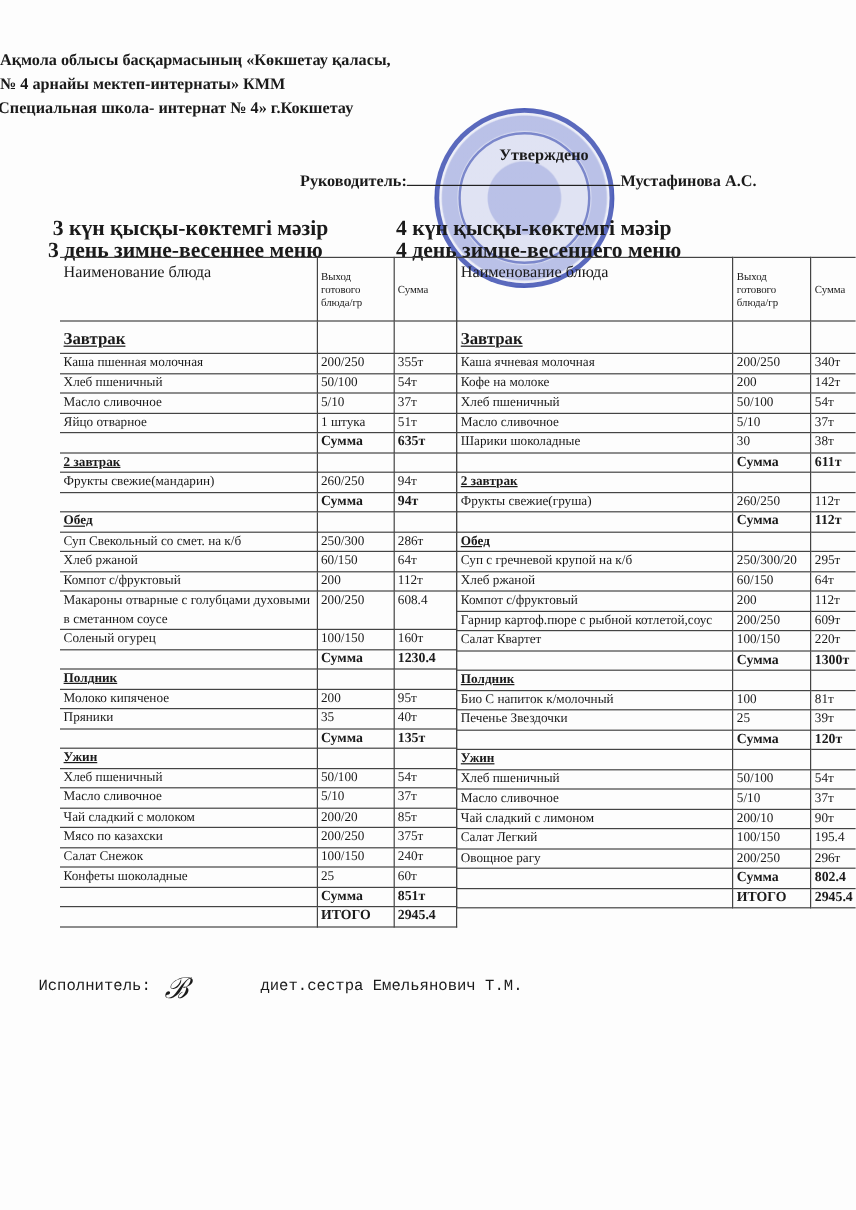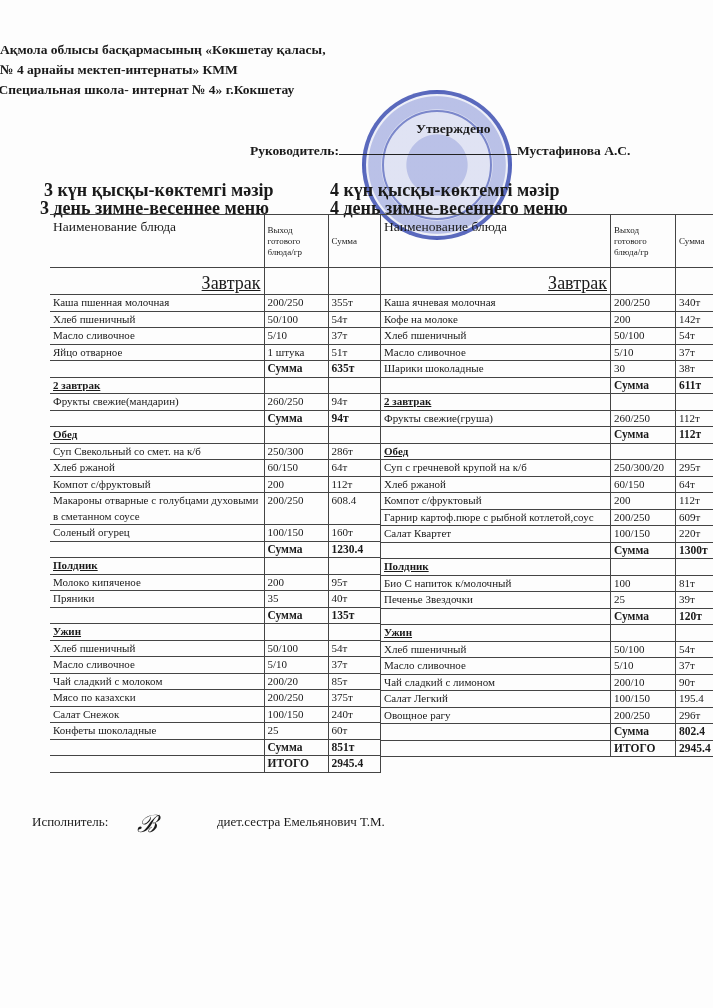--- a/index.html
+++ b/index.html
@@ -27,25 +27,25 @@
   .mt-r1 { top: 180px; left: 330px; }
   .mt-r2 { top: 198px; left: 330px; }
 
   table.menu { position: absolute; top: 214px; border-collapse: collapse; font-size: 11px; table-layout: fixed; margin-left: 44px; }
   table.menu td { border: 1px solid #444; padding: 0 3px; height: 15.5px; line-height: 15px; white-space: nowrap; overflow: hidden; }
   table.menu.left { left: 6px; width: 330px; }
   table.menu.right { left: 336px; width: 345px; }
   table.menu.left td:first-child { border-left: none; }
   .th-name { font-size: 13.5px; vertical-align: top; height: 48px !important; padding-top: 4px !important; }
   .th-small { font-size: 9px; line-height: 11px !important; vertical-align: middle; white-space: normal !important; }
-  .sect-main td:first-child { font-size: 18px; font-weight: normal; text-decoration: underline; height: 22px; padding-top: 4px; text-align: right; }
+  .sect-main td:first-child { font-size: 14px; font-weight: bold; text-decoration: underline; height: 22px; padding-top: 4px; }
   .sect td:first-child { font-weight: bold; text-decoration: underline; font-size: 11px; }
   .sum td { font-weight: bold; font-size: 11.5px; }
   .wrap { white-space: normal !important; line-height: 15.5px !important; }
-  .footer { position: absolute; top: 814px; font-size: 13px; font-family: Liberation Serif, serif; }
+  .footer { position: absolute; top: 814px; font-size: 13px; font-family: Liberation Mono, monospace; }
   .f-label { left: 32px; }
   .f-sign { left: 137px; top: 806px; font-size: 24px; font-style: italic; }
   .f-name { left: 217px; }
 </style>
 </head>
 <body>
 
 <div class="hdr h1">Ақмола облысы басқармасының «Көкшетау қаласы,</div>
 <div class="hdr h2">№ 4 арнайы мектеп-интернаты» КММ</div>
 <div class="hdr h3">КГУ «Специальная школа- интернат № 4» г.Кокшетау</div>

